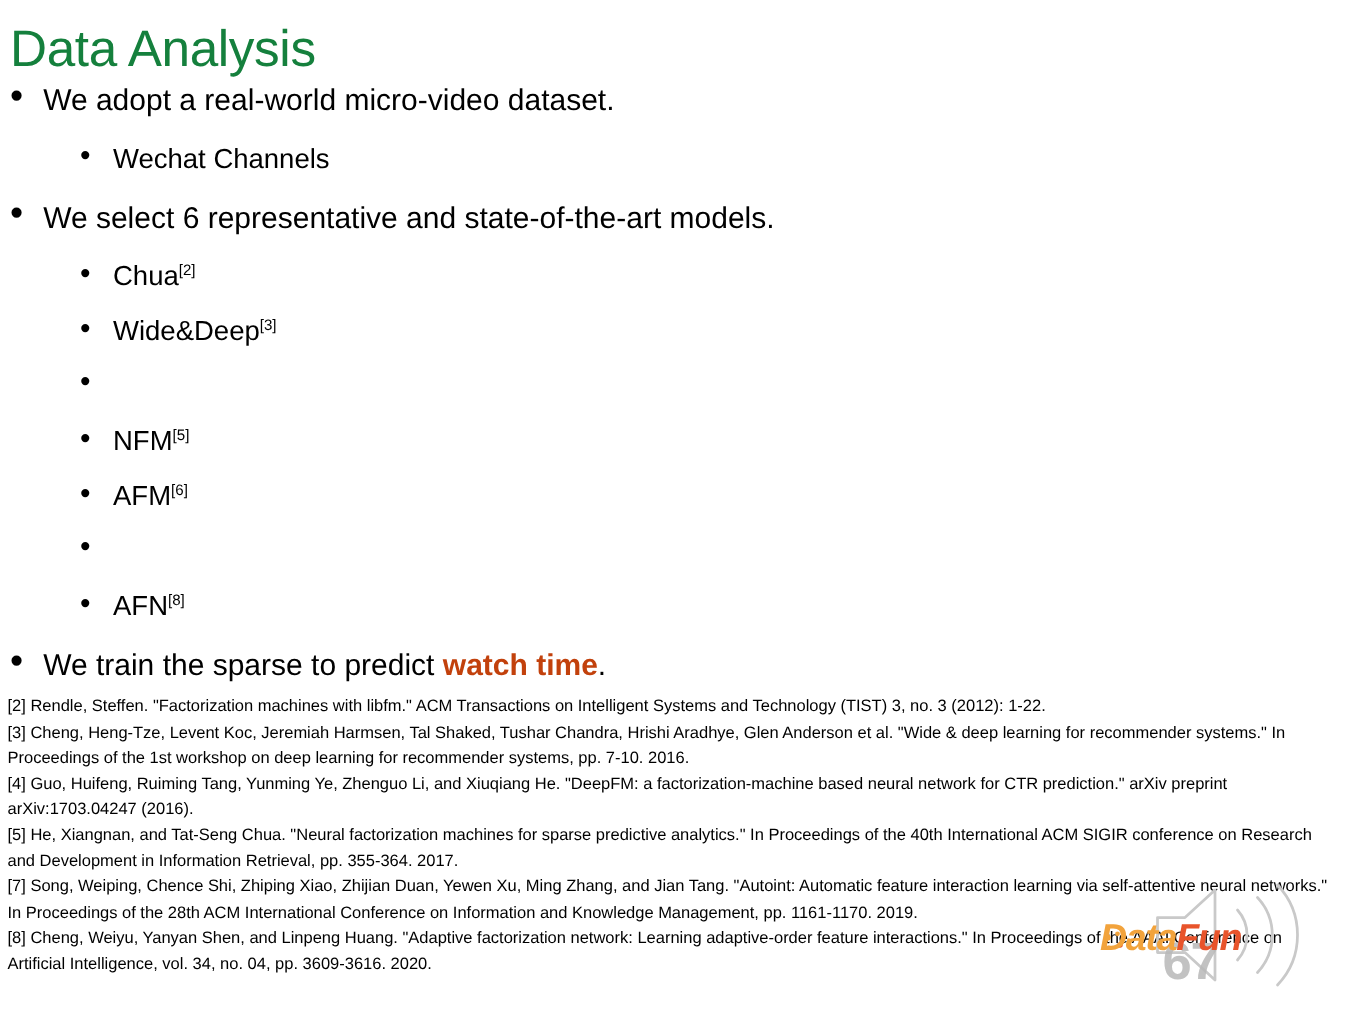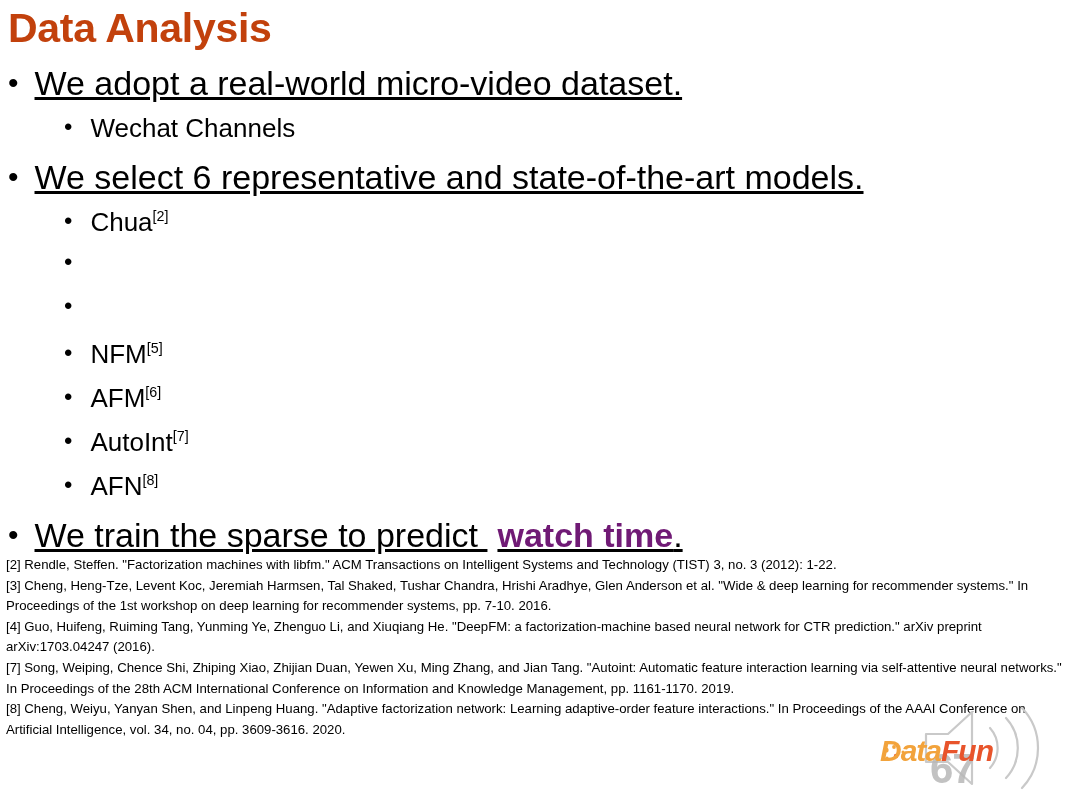--- a/index.html
+++ b/index.html
@@ -22,24 +22,24 @@
     inset: 0;
     width: 1080px;
     height: 810px;
     background: #ffffff;
   }
 
   
   .slide-title {
     position: absolute;
     left: 8px;
-    top: 7px;
+    top: 18px;
     font-size: 41px;
-    font-weight: bold;
-    color: #c2410c;
+    font-weight: normal;
+    color: #15803d;
     letter-spacing: -0.3px;
     line-height: 1.05;
     white-space: nowrap;
   }
 
   
   .body-list {
     position: absolute;
     left: 0;
     top: 64px;
@@ -70,41 +70,39 @@
   }
   .lvl2 .bullet-dot {
     font-size: 24px;
   }
 
   .bullet-text {
     flex: 0 0 auto;
     color: #000;
   }
   .lvl1 .bullet-text {
-    font-size: 34px;
+    font-size: 24px;
     margin-left: 16px;
     line-height: 1.15;
-    text-decoration: underline;
   }
   .lvl2 .bullet-text {
-    font-size: 26px;
+    font-size: 22px;
     margin-left: 18px;
     line-height: 1.15;
   }
 
   .sup {
     font-size: 0.55em;
     vertical-align: super;
     line-height: 0;
   }
 
   .hl-red {
-    color: #701a75;
+    color: #c2410c;
     font-weight: bold;
-    margin-left: 10px;
   }
 
   
   .references {
     position: absolute;
     left: 6px;
     top: 555px;
     width: 1068px;
     font-size: 13.2px;
     line-height: 20.6px;
@@ -189,57 +187,58 @@
       <span class="bullet-text">We select 6 representative and state-of-the-art models.</span>
     </div>
 
     <div class="bullet-row lvl2">
       <span class="bullet-dot">•</span>
       <span class="bullet-text"><span>Chua</span><span class="sup">[2]</span></span>
     </div>
 
     <div class="bullet-row lvl2">
       <span class="bullet-dot">•</span>
+      <span class="bullet-text"><span>Wide&amp;Deep</span><span class="sup">[3]</span></span>
     </div>
 
     <div class="bullet-row lvl2">
       <span class="bullet-dot">•</span>
     </div>
 
     <div class="bullet-row lvl2">
       <span class="bullet-dot">•</span>
       <span class="bullet-text"><span>NFM</span><span class="sup">[5]</span></span>
     </div>
 
     <div class="bullet-row lvl2">
       <span class="bullet-dot">•</span>
       <span class="bullet-text"><span>AFM</span><span class="sup">[6]</span></span>
     </div>
 
     <div class="bullet-row lvl2">
       <span class="bullet-dot">•</span>
-      <span class="bullet-text"><span>AutoInt</span><span class="sup">[7]</span></span>
     </div>
 
     <div class="bullet-row lvl2">
       <span class="bullet-dot">•</span>
       <span class="bullet-text"><span>AFN</span><span class="sup">[8]</span></span>
     </div>
 
     <div class="bullet-row lvl1">
       <span class="bullet-dot">•</span>
       <span class="bullet-text"><span>We train the sparse to predict </span><span class="hl-red">watch time</span><span>.</span></span>
     </div>
 
   </div>
 
   <div class="references">
     <p class="ref-item">[2] Rendle, Steffen. "Factorization machines with libfm." ACM Transactions on Intelligent Systems and Technology (TIST) 3, no. 3 (2012): 1-22.</p>
     <p class="ref-item">[3] Cheng, Heng-Tze, Levent Koc, Jeremiah Harmsen, Tal Shaked, Tushar Chandra, Hrishi Aradhye, Glen Anderson et al. "Wide &amp; deep learning for recommender systems." In Proceedings of the 1st workshop on deep learning for recommender systems, pp. 7-10. 2016.</p>
     <p class="ref-item">[4] Guo, Huifeng, Ruiming Tang, Yunming Ye, Zhenguo Li, and Xiuqiang He. "DeepFM: a factorization-machine based neural network for CTR prediction." arXiv preprint arXiv:1703.04247 (2016).</p>
+    <p class="ref-item">[5] He, Xiangnan, and Tat-Seng Chua. "Neural factorization machines for sparse predictive analytics." In Proceedings of the 40th International ACM SIGIR conference on Research and Development in Information Retrieval, pp. 355-364. 2017.</p>
     <p class="ref-item">[7] Song, Weiping, Chence Shi, Zhiping Xiao, Zhijian Duan, Yewen Xu, Ming Zhang, and Jian Tang. "Autoint: Automatic feature interaction learning via self-attentive neural networks." In Proceedings of the 28th ACM International Conference on Information and Knowledge Management, pp. 1161-1170. 2019.</p>
     <p class="ref-item">[8] Cheng, Weiyu, Yanyan Shen, and Linpeng Huang. "Adaptive factorization network: Learning adaptive-order feature interactions." In Proceedings of the AAAI Conference on Artificial Intelligence, vol. 34, no. 04, pp. 3609-3616. 2020.</p>
   </div>
 
   <div class="watermark">
 
     <svg class="wm-speaker" viewBox="0 0 160 96">
       <path d="M10 34 L32 34 L56 12 L56 84 L32 62 L10 62 Z" fill="none" stroke="#C9C9C9" stroke-width="2.2" stroke-linejoin="round"></path>
       <path d="M74 28 A30 30 0 0 1 74 68" fill="none" stroke="#C9C9C9" stroke-width="2.2" stroke-linecap="round"></path>
       <path d="M90 18 A44 44 0 0 1 90 78" fill="none" stroke="#C9C9C9" stroke-width="2.2" stroke-linecap="round"></path>

